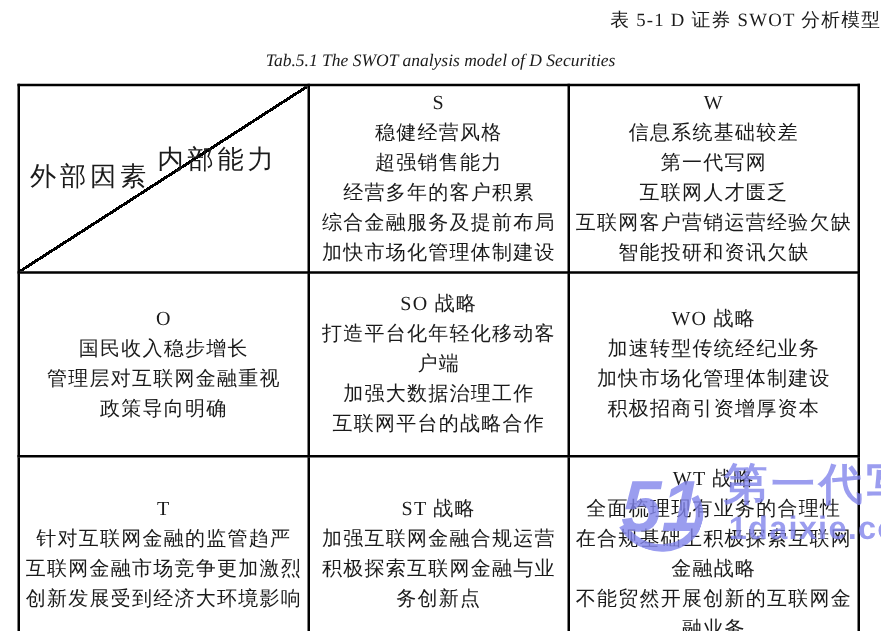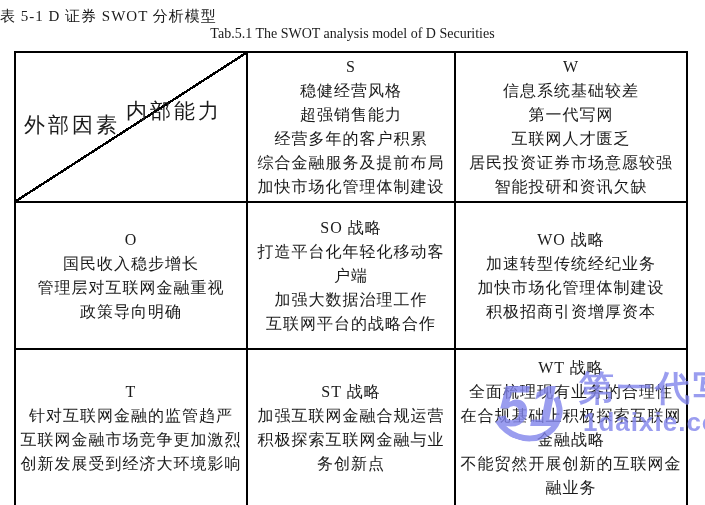--- a/index.html
+++ b/index.html
@@ -6,29 +6,31 @@
   html, body { background: #fff; }
   .page {
     position: relative;
     width: 705px; height: 505px;
     background: #fff;
     overflow: hidden;
     font-family: "Liberation Serif", "DejaVu Serif", serif;
     color: #1a1a1a;
   }
   .doc-title {
-    text-align: left;
+    text-align: right;
     font-size: 15px;
     letter-spacing: 1px;
     padding-top: 7px;
     font-weight: 400;
   }
   .doc-subtitle {
     text-align: center;
     font-size: 14px;
+    margin-top: 16px;
+    font-style: italic;
   }
   table.swot {
     border-collapse: collapse;
     table-layout: fixed;
     margin: 9px 0 0 14px;
     background: #fff;
   }
   table.swot td {
     border: 2px solid #000;
     vertical-align: middle;
@@ -136,21 +138,21 @@
         <div class="cell-line">超强销售能力</div>
         <div class="cell-line">经营多年的客户积累</div>
         <div class="cell-line">综合金融服务及提前布局</div>
         <div class="cell-line">加快市场化管理体制建设</div>
       </td>
       <td>
         <div class="cell-heading">W</div>
         <div class="cell-line">信息系统基础较差</div>
         <div class="cell-line">第一代写网</div>
         <div class="cell-line">互联网人才匮乏</div>
-        <div class="cell-line">居民投资证券市场意愿较强</div>
+        <div class="cell-line">互联网客户营销运营经验欠缺</div>
         <div class="cell-line">智能投研和资讯欠缺</div>
       </td>
     </tr>
     <tr class="r2">
       <td>
         <div class="cell-heading">O</div>
         <div class="cell-line">国民收入稳步增长</div>
         <div class="cell-line">管理层对互联网金融重视</div>
         <div class="cell-line">政策导向明确</div>
       </td>

